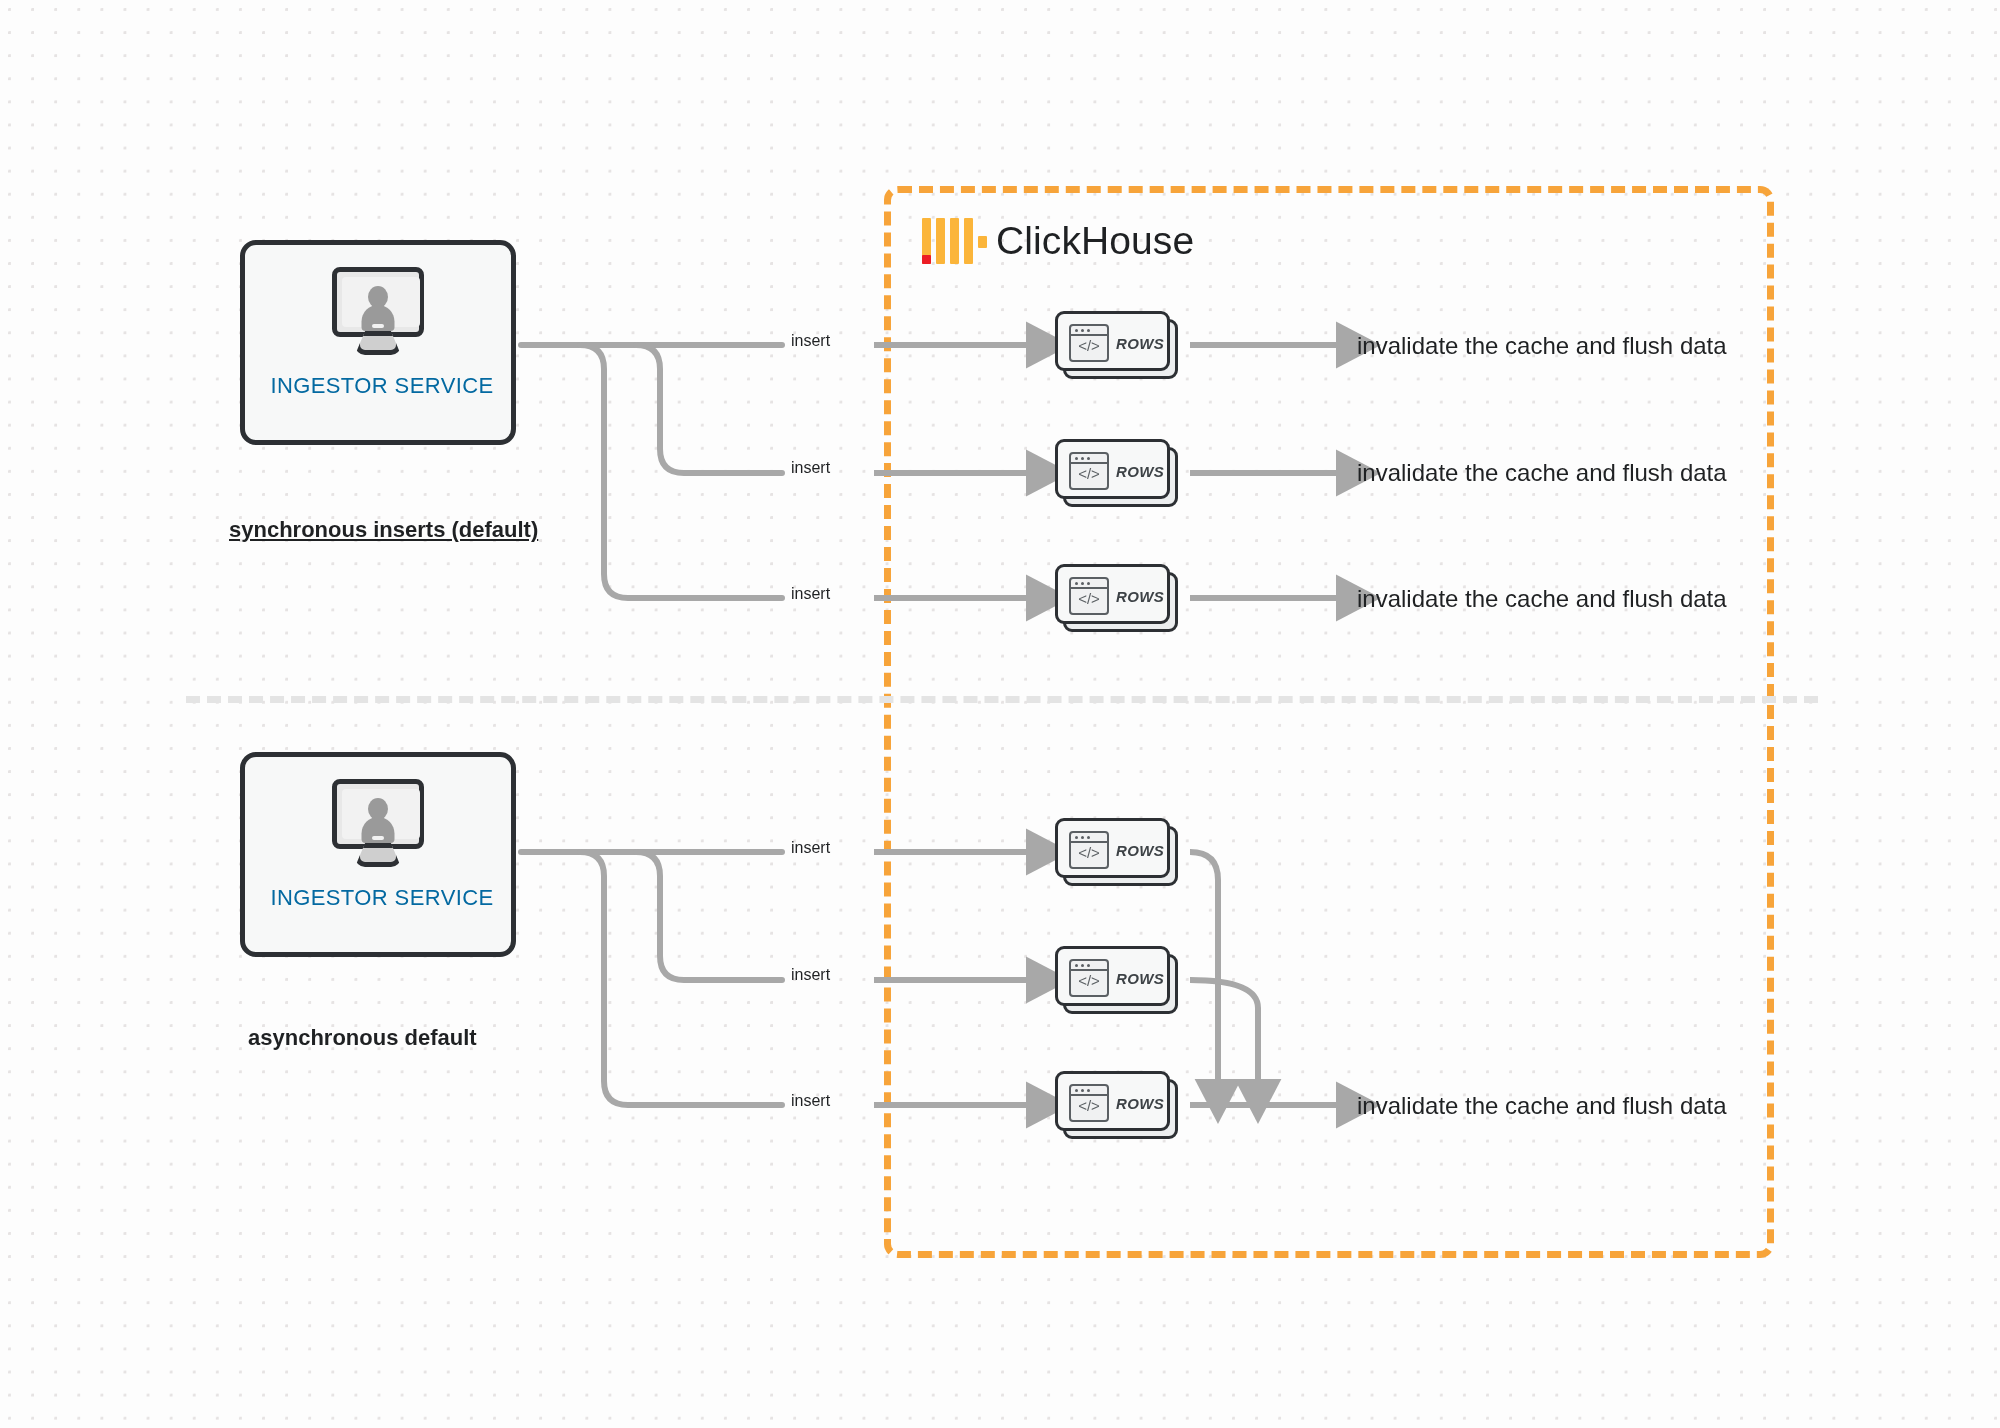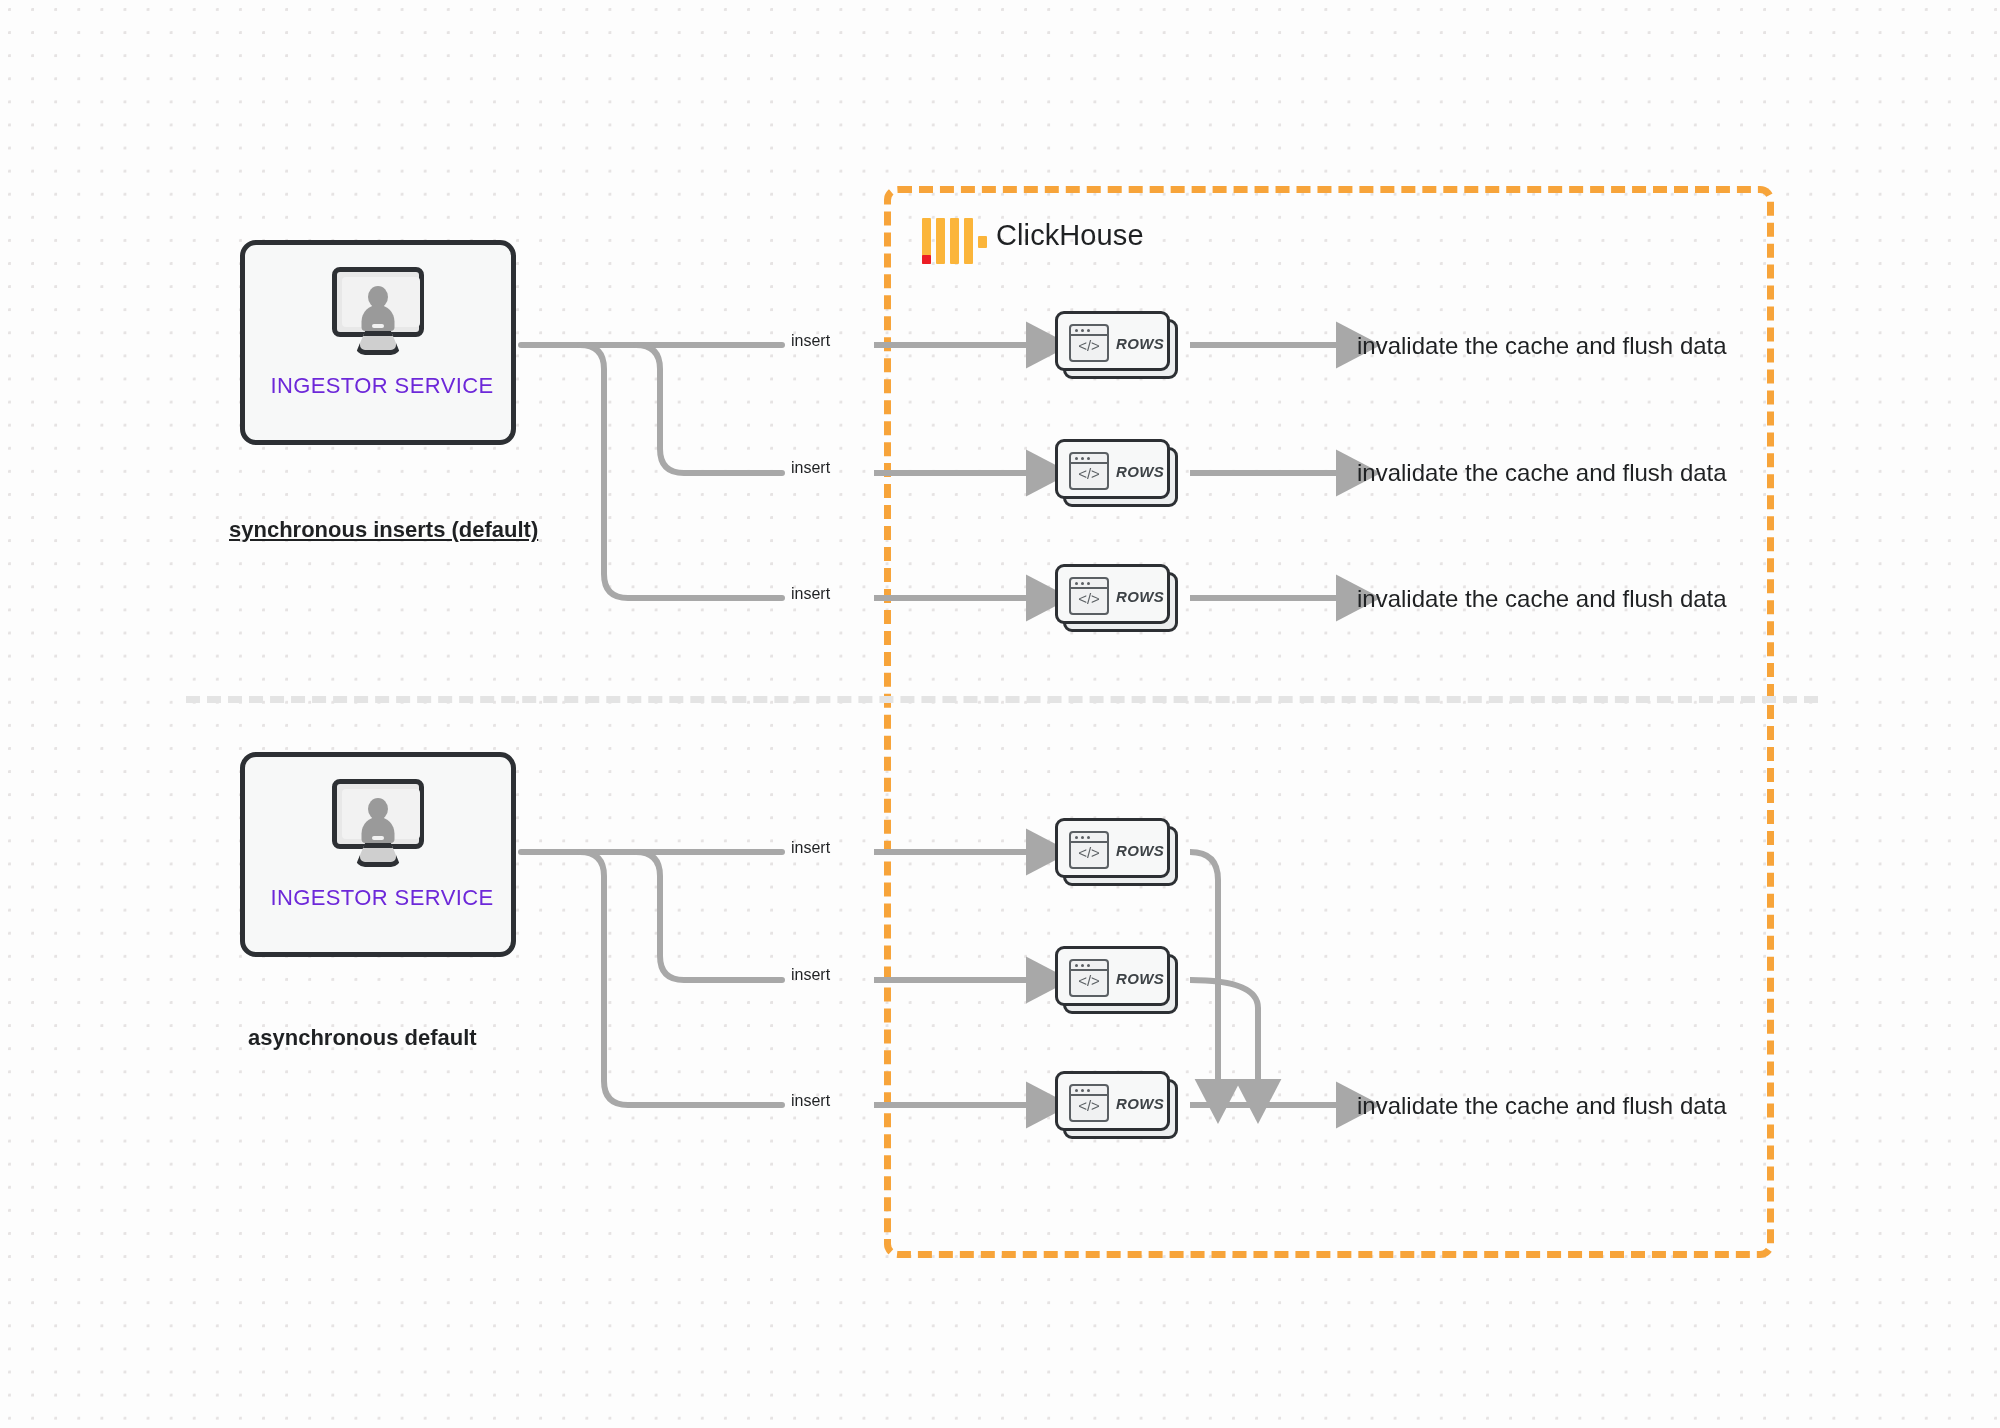--- a/index.html
+++ b/index.html
@@ -65,21 +65,21 @@
     top: 18px;
     width: 9px;
     height: 12px;
     background: #fbb53a;
     border-radius: 1px;
   }
   .ch-title {
     position: absolute;
     left: 996px;
     top: 219px;
-    font-size: 29px;
+    font-size: 39px;
     color: #1f2123;
     letter-spacing: 0.1px;
     white-space: nowrap;
   }
 
   
   .service-box {
     position: absolute;
     width: 276px;
     height: 205px;
@@ -160,21 +160,21 @@
     box-sizing: border-box;
     clip-path: polygon(22% 0, 78% 0, 100% 100%, 0 100%);
   }
   .service-label {
     position: absolute;
     left: 0;
     right: 0;
     top: 128px;
     text-align: center;
     font-size: 22px;
-    color: #6d28d9;
+    color: #0369a1;
     letter-spacing: 0.4px;
     padding-left: 8px;
   }
 
   
   .section-label {
     position: absolute;
     font-size: 22px;
     font-weight: bold;
     color: #1f2123;

